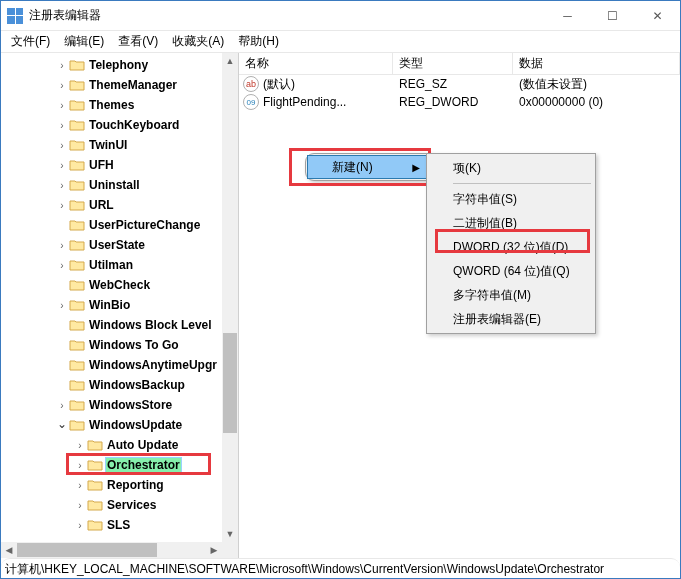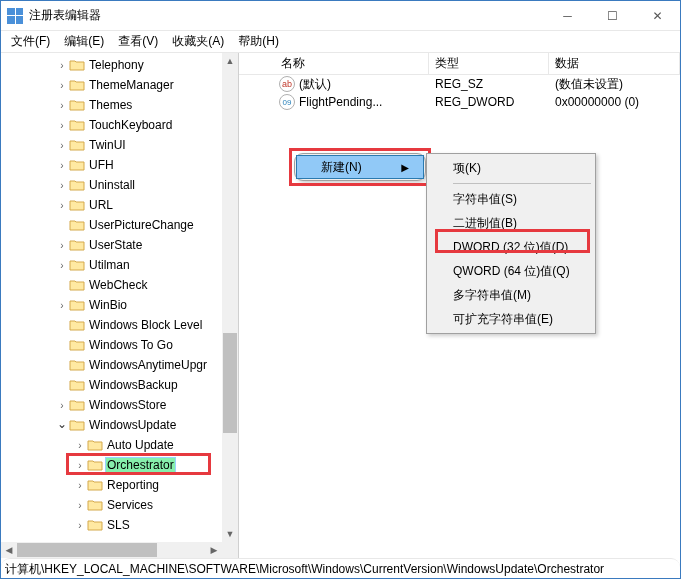--- a/index.html
+++ b/index.html
@@ -14,27 +14,27 @@
     .menuitem { padding: 2px 6px; font-size: 12px; }
     .content { display: flex; height: calc(100% - 30px - 22px - 20px); }
     .tree { width: 238px; border-right: 1px solid #d0d0d0; overflow: hidden; position: relative; }
     .tree-inner { padding: 2px 0; overflow-y: auto; height: 100%; overflow-x: hidden; }
     .node { display: flex; align-items: center; height: 20px; white-space: nowrap; }
     .ind { display:inline-block; }
     .chev { width: 14px; display:inline-flex; justify-content:center; color:#666; font-size:10px; }
     .chev.none { visibility:hidden; }
     .fld { width:16px; height:14px; display:inline-block; margin-right:2px; }
     .fld svg { display:block; }
-    .lbl { font-size:12px; padding:1px 2px; color:#000; }
+    .lbl { font-size:12px; padding:1px 2px; color:#000;font-weight:bold; }
     .lbl.sel { background:#86efac; border:1px solid #99d1ff; padding:0 1px; }
     .redbox { position:absolute; border:3px solid #e6393f; pointer-events:none; }
     .list { flex:1; position:relative; }
     .list-header { display:flex; border-bottom:1px solid #e8e8e8; height:22px; align-items:center; }
     .col { padding:3px 6px; font-size:12px; border-right:1px solid #e8e8e8; }
-    .col.c1 { width:154px;margin-left:36px; }
+    .col.c1 { width:154px; }
     .col.c2 { width:120px; }
     .col.c3 { flex:1; }
     .row { display:flex; height:18px; align-items:center; }
     .row .c1 { display:flex; align-items:center; gap:4px; padding-left:4px; }
     .valicon { width:16px; height:16px; display:inline-flex; align-items:center; justify-content:center; font-size:9px; border:1px solid #b0b0b0; border-radius:8px; }
     .valicon.ab { color:#c0392b; }
     .valicon.bin { color:#2980b9; font-size:8px; }
     .ctx-sub { position:absolute; background:#f0f0f0; border:1px solid #a0a0a0; box-shadow:2px 2px 4px rgba(0,0,0,0.2); }
     .ctx-sub-head { display:flex; align-items:center; background:#91c9f7; border:1px solid #2a7ab0; height:24px; padding:0 14px 0 24px; margin:1px; }
     .ctx-sub-head .arrow { margin-left:auto; font-size:10px; }
@@ -350,35 +350,35 @@
         <div class="row">
           <div class="col c1" style="border: none;">
             <span class="valicon bin">09</span>
             <span>FlightPending...</span>
           </div>
           <div class="col c2" style="border: none;">REG_DWORD</div>
           <div class="col c3" style="border: none;">0x00000000 (0)</div>
         </div>
       </div>
 
-    <div class="ctx-sub" style="left:55px;top:100px;width:132px;border-radius:9px;">
+    <div class="ctx-sub" style="left:66px;top:100px;width:132px;border-radius:9px;">
       <div class="ctx-sub-head">
         <span>新建(N)</span>
         <span class="arrow">▶</span>
       </div>
     </div>
     <div class="redbox" style="left:50px;top:95px;width:142px;height:38px;"></div>
 
     <div class="ctx2" style="left:187px;top:100px;">
       <div class="ctx2-item">项(K)</div>
       <div class="ctx2-sep"></div>
       <div class="ctx2-item">字符串值(S)</div>
       <div class="ctx2-item">二进制值(B)</div>
       <div class="ctx2-item">DWORD (32 位)值(D)</div>
       <div class="ctx2-item">QWORD (64 位)值(Q)</div>
       <div class="ctx2-item">多字符串值(M)</div>
-      <div class="ctx2-item">可扩充字符串值(E)</div>
+      <div class="ctx2-item">注册表编辑器(E)</div>
     </div>
     <div class="redbox" style="left:196px;top:176px;width:155px;height:24px;"></div>
   </div>
 </div>
 
 <div class="status">计算机\HKEY_LOCAL_MACHINE\SOFTWARE\Microsoft\Windows\CurrentVersion\WindowsUpdate\Orchestrator</div>
 
 </body></html>

